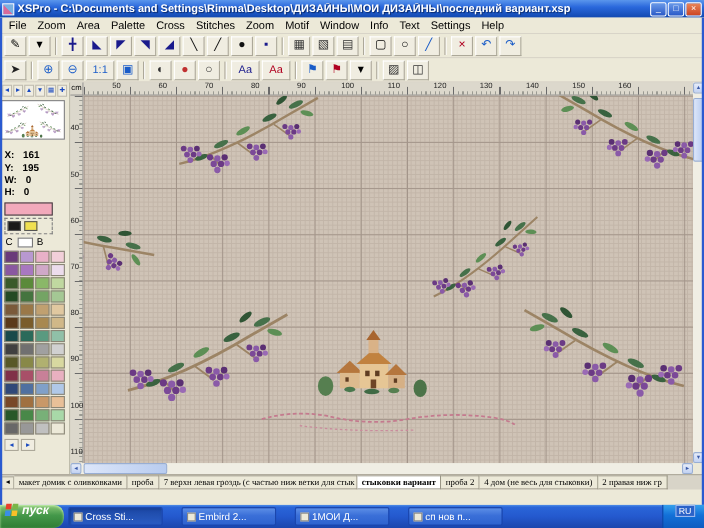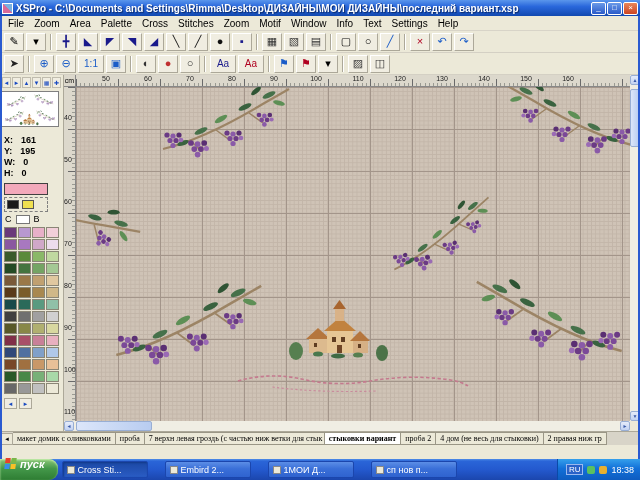--- a/index.html
+++ b/index.html
@@ -148,21 +148,21 @@
   .task { flex:0 0 86px; display:flex; align-items:center; gap:3px; padding:0 4px;
     background:linear-gradient(180deg,#5c8ee6,#3a6fd8 45%,#2f63cf);
     border:1px solid #1b46ad; border-radius:2px; color:#fff; font-size:9px;
     white-space:nowrap; overflow:hidden; }
   .task.active { background:linear-gradient(180deg,#1c48a4,#2a5cc4);
     box-shadow:inset 1px 1px 2px #123a8a; }
   .task-icon { width:8px; height:8px; flex:0 0 auto; background:#ece9d8;
     border:1px solid #888; }
   .tray { display:flex; align-items:center; gap:4px; padding:0 6px 0 8px; color:#fff;
     font-size:9px; border-left:1px solid #0a4aa8;
-    background:linear-gradient(180deg,#35a0ec 0%,#1270d8 45%,#0e5cc0 100%); }
+    background:linear-gradient(180deg,#35a0ec 0%,#1270d8 45%,#0e5cc0 100%);flex-direction:column; }
   .lang { background:#2a62c8; border:1px solid #9ab8ee; padding:0 2px; font-size:8px; }
   .tray-dot { width:8px; height:8px; border-radius:2px; }
   .clock { font-size:9px; }
 
   
   .winborder { position:absolute; top:16px; width:2px; height:443px; background:#2a5ad0; }
 </style>
 </head>
 <body>
 

